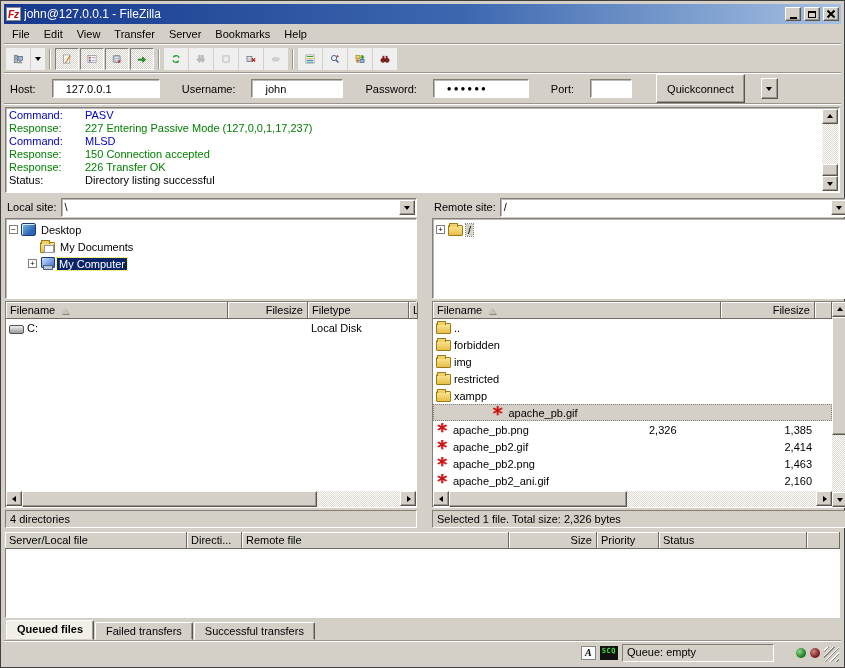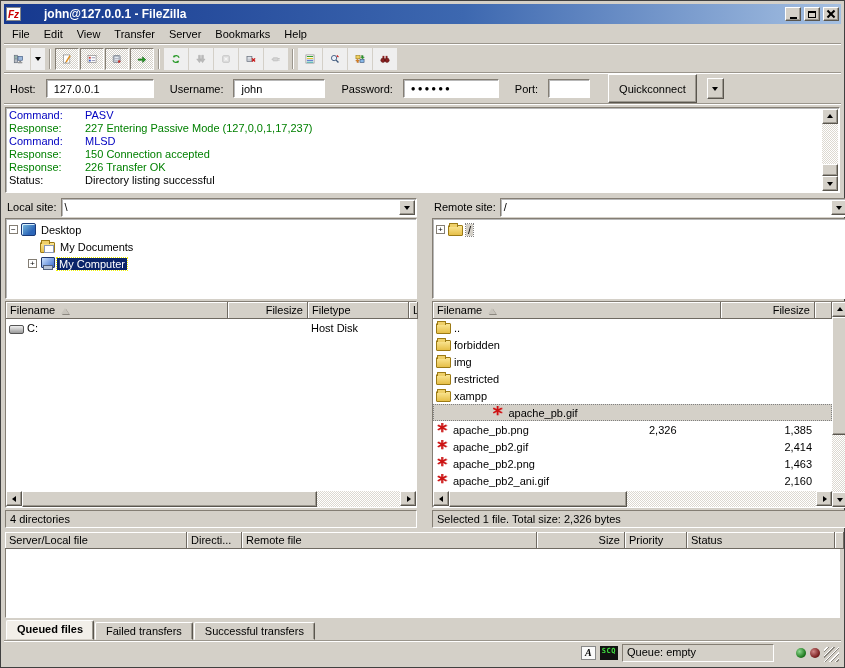--- a/index.html
+++ b/index.html
@@ -12,21 +12,21 @@
     box-shadow:inset -1px -1px 0 #9c988f;}
   .sunken{border:1px solid;border-color:#847e74 #fff #fff #847e74;
     box-shadow:inset 1px 1px 0 rgba(0,0,0,.28);}
   .groove{height:2px;border-top:1px solid #9a958c;border-bottom:1px solid #fff;flex:none;}
   .hidden{visibility:hidden;}
   
   .titlebar{height:20px;flex:none;display:flex;align-items:center;padding:0 2px;gap:3px;
     background:linear-gradient(90deg,#16388e 0%,#3d68b0 55%,#a5c0e2 100%);}
   .fzlogo{width:15px;height:14px;background:#fff;border:1px solid #888;color:#c00;
     font-weight:bold;font-size:10px;font-style:italic;display:flex;align-items:center;justify-content:center;flex:none;}
-  .wtitle{color:#fff;font-weight:bold;font-size:12px;flex:1;white-space:nowrap;overflow:hidden;margin-left:20px;}
+  .wtitle{color:#fff;font-weight:normal;font-size:12px;flex:1;white-space:nowrap;overflow:hidden;}
   .wbtn{width:16px;height:14px;display:flex;align-items:center;justify-content:center;flex:none;padding:0;}
   .glyph-min{width:7px;height:2px;background:#000;margin-top:7px;}
   .glyph-max{width:8px;height:7px;border:1px solid #000;border-top:2px solid #000;}
   .glyph-close{position:relative;width:8px;height:8px;}
   .glyph-close::before,.glyph-close::after{content:"";position:absolute;left:-1px;top:3px;width:10px;height:2px;background:#000;}
   .glyph-close::before{transform:rotate(45deg);} .glyph-close::after{transform:rotate(-45deg);}
   
   .menubar{height:19px;flex:none;display:flex;align-items:center;padding-left:1px;}
   .menuitem{padding:2px 7px;cursor:default;}
   
@@ -36,23 +36,23 @@
   .tb.pressed{border-color:#847e74 #fff #fff #847e74;
     background-image:conic-gradient(#fff 25%,#d4d0c8 25% 50%,#fff 50% 75%,#d4d0c8 75%);background-size:2px 2px;}
   .tb.disabled svg{filter:grayscale(1) opacity(.45);}
   .tbarrow{width:13px;height:22px;display:flex;align-items:center;justify-content:center;border:1px solid transparent;}
   .tsep{width:2px;height:20px;border-left:1px solid #9a958c;border-right:1px solid #fff;margin:0 3px;flex:none;}
   .tri-down{width:0;height:0;border:3px solid transparent;border-top:4px solid #000;margin-top:4px;}
   .tri-up{width:0;height:0;border:3px solid transparent;border-bottom:4px solid #000;margin-bottom:4px;}
   .tri-left{width:0;height:0;border:3px solid transparent;border-right:4px solid #000;margin-right:4px;}
   .tri-right{width:0;height:0;border:3px solid transparent;border-left:4px solid #000;margin-left:4px;}
   
-  .quickbar{height:29px;flex:none;display:flex;align-items:center;padding:0 6px;gap:10px;}
+  .quickbar{height:29px;flex:none;display:flex;align-items:center;padding:0 6px;gap:16px;}
   .qlabel{flex:none;}
-  .qfield{height:19px;background:#fff;font:11px "Liberation Sans",sans-serif;padding:1px 7px;outline:none;}
+  .qfield{height:19px;background:#fff;font:11px "Liberation Sans",sans-serif;padding:1px 13px;outline:none;}
   .qc-btn{height:29px;padding:2px 10px;font:11px "Liberation Sans",sans-serif;}
   .qc-arrow{width:17px;height:21px;display:flex;align-items:center;justify-content:center;padding:0;}
   
   .log{height:86px;flex:none;margin:2px 1px;background:#fff;position:relative;
     padding:1px 20px 1px 3px;overflow:hidden;}
   .logline{display:flex;line-height:13px;white-space:nowrap;}
   .loglbl{width:76px;flex:none;}
   
   .sb-v{position:absolute;top:1px;right:1px;bottom:1px;width:16px;display:flex;flex-direction:column;}
   .sbtn{width:16px;height:15px;flex:none;display:flex;align-items:center;justify-content:center;padding:0;}
@@ -381,21 +381,21 @@
               <div class="hcell" style="width: 22px; flex: 1 1 0%;">L</div>
             </div>
           <div class="lbody">
 
           <div class="frow">
                 <span class="cell c1">
                   <span class="ticon ic-drive"></span>
                   <span>C:</span>
                 </span>
                 <span class="cell c2"></span>
-                <span class="cell c3">Host Disk</span>
+                <span class="cell c3">Local Disk</span>
               </div>
             </div>
           <div class="sb-h">
             <button class="sbtn raised">
                 <span class="tri-left"></span>
               </button>
             <div class="sb-track">
               <div class="sb-thumb raised" style="left:0;width:295px"></div>
             </div>
             <button class="sbtn raised">
@@ -532,21 +532,21 @@
       </div>
       <div class="lstatus">Selected 1 file. Total size: 2,326 bytes</div>
     </div>
   </div>
 
   <div class="queue">
     <div class="lheader">
 
     <div class="hcell" style="width: 182px;">Server/Local file</div>
         <div class="hcell" style="width: 55px;">Directi...</div>
-        <div class="hcell" style="width: 295px;">Remote file</div>
+        <div class="hcell" style="width: 267px;">Remote file</div>
         <div class="hcell" style="width: 88px; text-align: right; justify-content: flex-end;">Size</div>
         <div class="hcell" style="width: 62px;">Priority</div>
         <div class="hcell" style="width: 148px;">Status</div>
         <div class="hcell" style="width: 10px; flex: 1 1 0%;"></div>
       </div>
     <div class="qbody"></div>
   </div>
 
   <div class="tabs">
 

